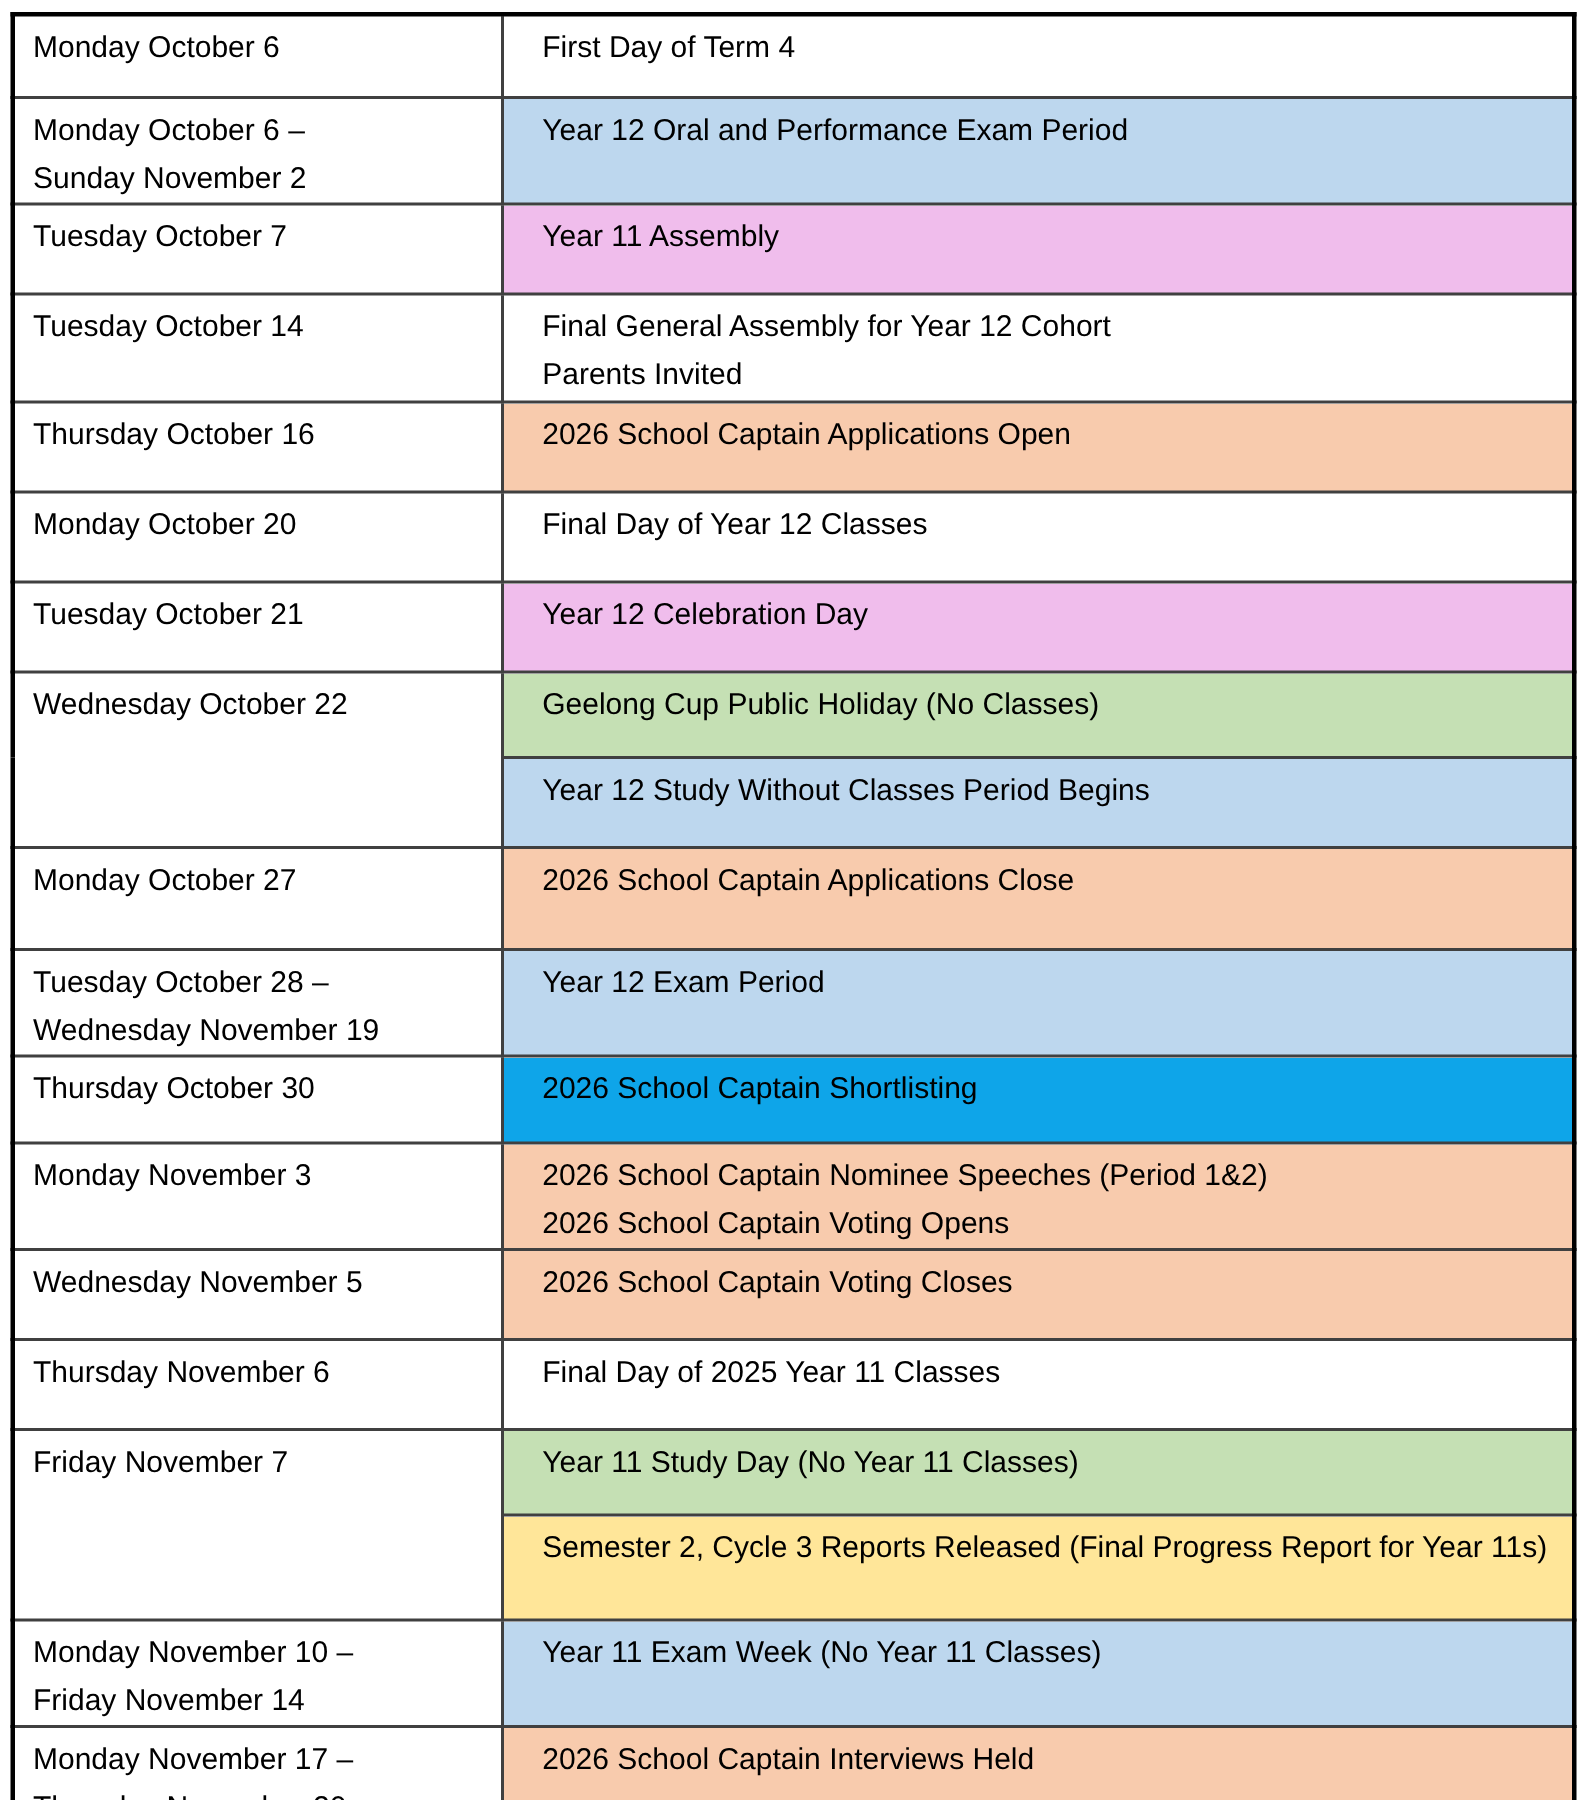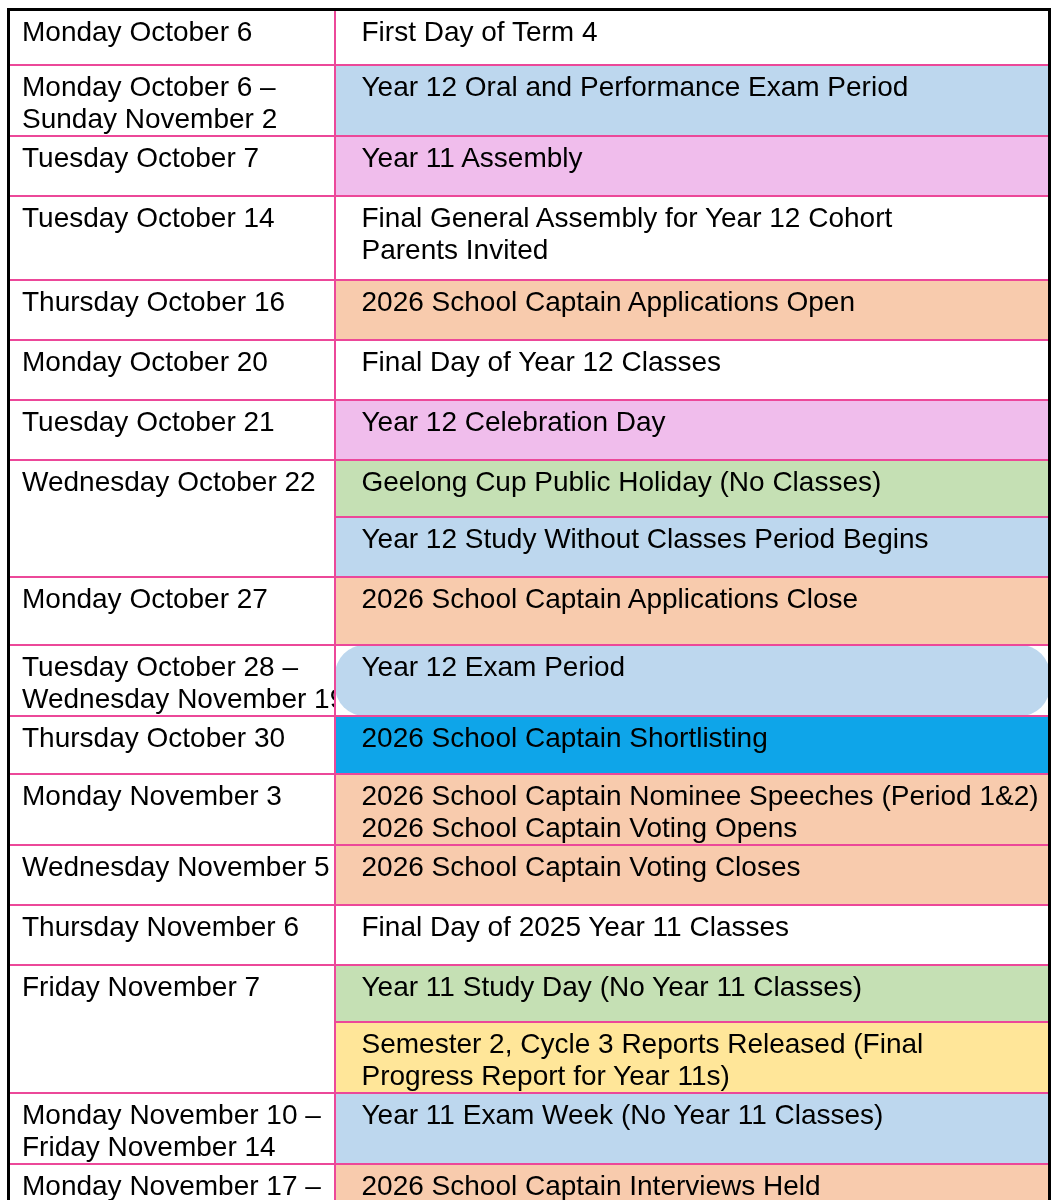--- a/index.html
+++ b/index.html
@@ -18,23 +18,23 @@
   table.schedule {
     position: absolute;
     left: 7px;
     top: 8px;
     width: 1041px;
     border-collapse: collapse;
     table-layout: fixed;
     border: 3px solid #000000;
   }
   table.schedule td {
-    border: 2px solid #ec4899;
+    border: 2px solid #404040;
     vertical-align: top;
-    font-size: 28px;
+    font-size: 20px;
     line-height: 32px;
     color: #000000;
     overflow: hidden;
   }
   td.date-cell {
     padding: 5px 8px 0 12px;
     background: #ffffff;
   }
   td.event-cell {
     padding: 5px 8px 0 26px;
@@ -74,21 +74,21 @@
           </td>
         </tr>
         <tr style="height: 60px;">
           <td class="date-cell">
             <div class="cell-line">Tuesday October 7</div>
           </td>
           <td class="event-cell" style="background: rgb(240, 189, 236);">
             <div class="cell-line">Year 11 Assembly</div>
           </td>
         </tr>
-        <tr style="height: 84px; margin-left: 24px;">
+        <tr style="height: 72px; margin-left: 24px;">
           <td class="date-cell">
             <div class="cell-line">Tuesday October 14</div>
           </td>
           <td class="event-cell" style="background: rgb(255, 255, 255);">
             <div class="cell-line">Final General Assembly for Year 12 Cohort</div>
             <div class="cell-line">Parents Invited</div>
           </td>
         </tr>
         <tr style="height: 60px;">
           <td class="date-cell">
@@ -133,21 +133,21 @@
           </td>
           <td class="event-cell" style="background: rgb(248, 203, 173);">
             <div class="cell-line">2026 School Captain Applications Close</div>
           </td>
         </tr>
         <tr style="height: 68px;">
           <td class="date-cell">
             <div class="cell-line">Tuesday October 28 –</div>
             <div class="cell-line">Wednesday November 19</div>
           </td>
-          <td class="event-cell" style="background: rgb(189, 215, 238); border-radius: 30px;">
+          <td class="event-cell" style="background: rgb(189, 215, 238);">
             <div class="cell-line">Year 12 Exam Period</div>
           </td>
         </tr>
         <tr style="height: 58px;">
           <td class="date-cell">
             <div class="cell-line">Thursday October 30</div>
           </td>
           <td class="event-cell" style="background: #0ea5e9;">
             <div class="cell-line">2026 School Captain Shortlisting</div>
           </td>

